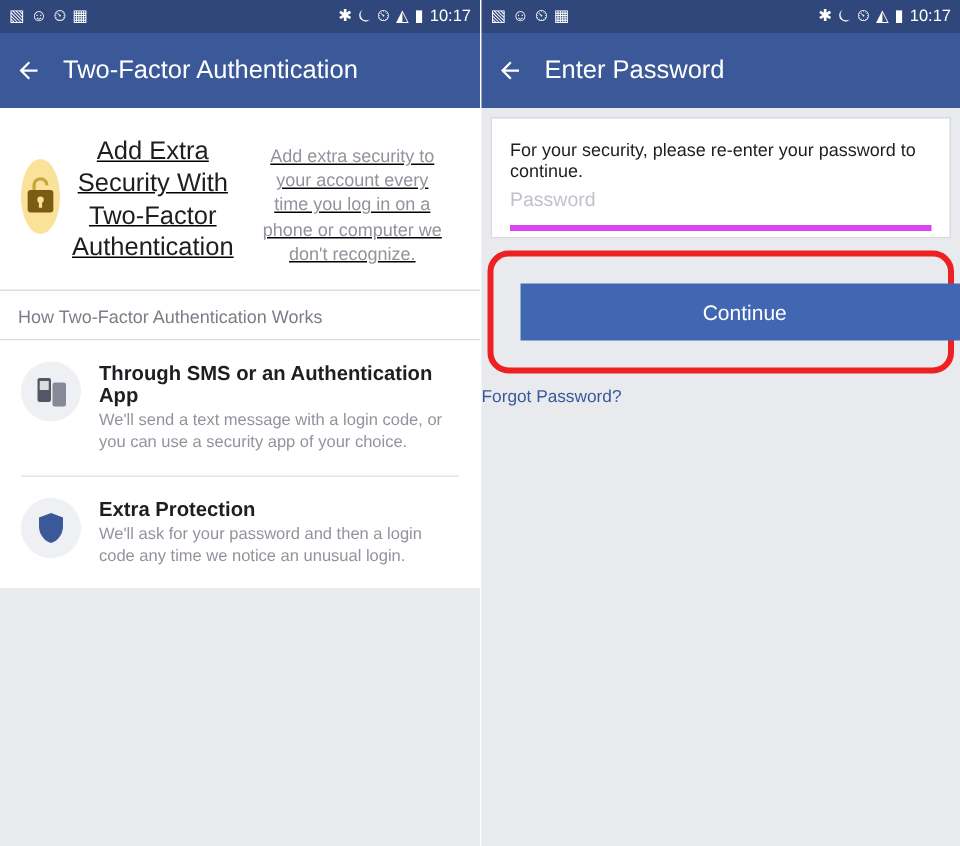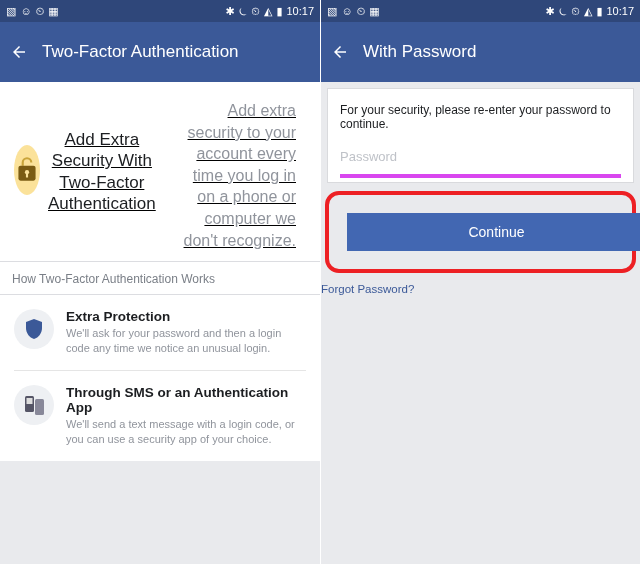--- a/index.html
+++ b/index.html
@@ -12,37 +12,37 @@
   .status-bar {
     height: 22px; background: #2f477a; color: #fff; display: flex;
     align-items: center; font-size: 11px; padding: 0 6px; justify-content: space-between;
   }
   .status-left, .status-right { display: flex; align-items: center; gap: 4px; }
   .status-right span { font-size: 11px; }
   .sicon { font-size: 11px; line-height: 1; }
 
   
   .header {
-    height: 60px; background: #3b5998; color: #fff; display: flex; align-items: center;
+    height: 50px; background: #3b5998; color: #fff; display: flex; align-items: center;
     padding: 0 10px; gap: 14px;
   }
   .back-arrow { width: 18px; height: 18px; display: flex; align-items: center; justify-content: center; }
   .back-arrow svg { width: 18px; height: 18px; }
   .header-title { font-size: 17px; font-weight: 500; }
 
   
   .left-content { background: #fff; display: flex; flex-direction: row; align-items: center; padding: 18px 14px 10px; text-decoration: underline; }
   .lock-badge {
     width: 50px; height: 50px; border-radius: 50%; background: #fbe29a;
     display: flex; align-items: center; justify-content: center; margin-bottom: 12px;
     position: relative;
   }
   .lock-badge svg { width: 26px; height: 30px; }
   .main-title { font-size: 17px; color: #1c1e21; text-align: center; line-height: 1.25; margin: 0 8px 8px; font-weight: 500; }
-  .main-sub { font-size: 16px; color: #90949c; text-align: right; line-height: 1.35; padding: 0 10px; }
+  .main-sub { font-size: 12px; color: #90949c; text-align: center; line-height: 1.35; padding: 0 10px; }
 
   .primary-btn {
     display: block; width: calc(100% - 0px); margin: 14px auto 0; height: 38px;
     background: #4267b2; color: #fff; border: none; font-size: 14px; font-weight: 500;
     cursor: pointer;
   }
   .highlight-wrap {
     margin: 12px 6px 8px; border: 4px solid #ed2024; border-radius: 14px; padding: 2px;
   }
   .highlight-wrap .primary-btn { margin: 0; width: 100%; }
@@ -61,21 +61,21 @@
   }
   .info-icon svg { width: 24px; height: 24px; }
   .info-text { flex: 1; }
   .info-title { font-size: 13.5px; color: #1c1e21; font-weight: 600; margin-bottom: 2px; }
   .info-desc { font-size: 11px; color: #90949c; line-height: 1.35; }
 
   
   .right-card {
     background: #fff; margin: 6px; padding: 14px 12px 4px; border: 1px solid #d9dadd;
   }
-  .right-msg { font-size: 12px; color: #1c1e21; margin-bottom: 14px; }
+  .right-msg { font-size: 12px; color: #1c1e21; }
   .pw-input {
     width: 100%; border: none; border-bottom: 4px solid #d946ef; font-size: 13px;
     padding: 4px 0 10px; color: #999; outline: none; background: transparent;
   }
   .pw-input::placeholder { color: #bfc2c8; }
 
   .right-highlight {
     margin: 2px 4px 0; border: 4px solid #ed2024; border-radius: 14px; padding: 2px;
   }
   .right-highlight .primary-btn { margin: 16px; width: 100%; }
@@ -129,39 +129,39 @@
       <div class="main-sub">Add extra security to your account every time you log in on a phone or computer we don't recognize.</div>
     </div>
 
 
     <div class="section-label">How Two-Factor Authentication Works</div>
 
     <div class="info-list">
       <div class="info-row">
         <div class="info-icon">
           <svg viewBox="0 0 24 24">
-              <path fill="#3b5998" d="M12 2l8 3v6c0 5-3.4 9.7-8 11-4.6-1.3-8-6-8-11V5l8-3z"></path>
-            </svg>
-        </div>
-        <div class="info-text">
-          <div class="info-title">Extra Protection</div>
-          <div class="info-desc">We'll ask for your password and then a login code any time we notice an unusual login.</div>
-        </div>
-      </div>
-      <div class="info-row">
-        <div class="info-icon">
-          <svg viewBox="0 0 24 24">
             <rect x="3" y="3" width="9" height="16" rx="1.5" fill="#556"></rect>
             <rect x="4.5" y="5" width="6" height="6" fill="#ddd"></rect>
             <rect x="13" y="6" width="9" height="16" rx="1.5" fill="#889"></rect>
           </svg>
         </div>
         <div class="info-text">
           <div class="info-title">Through SMS or an Authentication App</div>
           <div class="info-desc">We'll send a text message with a login code, or you can use a security app of your choice.</div>
+        </div>
+      </div>
+      <div class="info-row">
+        <div class="info-icon">
+          <svg viewBox="0 0 24 24">
+              <path fill="#3b5998" d="M12 2l8 3v6c0 5-3.4 9.7-8 11-4.6-1.3-8-6-8-11V5l8-3z"></path>
+            </svg>
+        </div>
+        <div class="info-text">
+          <div class="info-title">Extra Protection</div>
+          <div class="info-desc">We'll ask for your password and then a login code any time we notice an unusual login.</div>
         </div>
       </div>
     </div>
   </div>
 
   <div class="phone">
     <div class="status-bar">
       <div class="status-left">
         <span class="sicon">▧</span>
         <span class="sicon">☺</span>
@@ -177,21 +177,21 @@
         <span>10:17</span>
       </div>
     </div>
 
     <div class="header">
       <div class="back-arrow">
         <svg viewBox="0 0 24 24">
             <path fill="#fff" d="M20 11H7.8l5.6-5.6L12 4l-8 8 8 8 1.4-1.4L7.8 13H20z"></path>
           </svg>
       </div>
-      <div class="header-title">With Password</div>
+      <div class="header-title">Enter Password</div>
     </div>
 
     <div class="right-card">
       <div class="right-msg">For your security, please re-enter your password to continue.</div>
       <input class="pw-input" type="password" placeholder="Password" style="">
     </div>
 
     <div class="right-highlight">
       <button class="primary-btn">Continue</button>
     </div>

